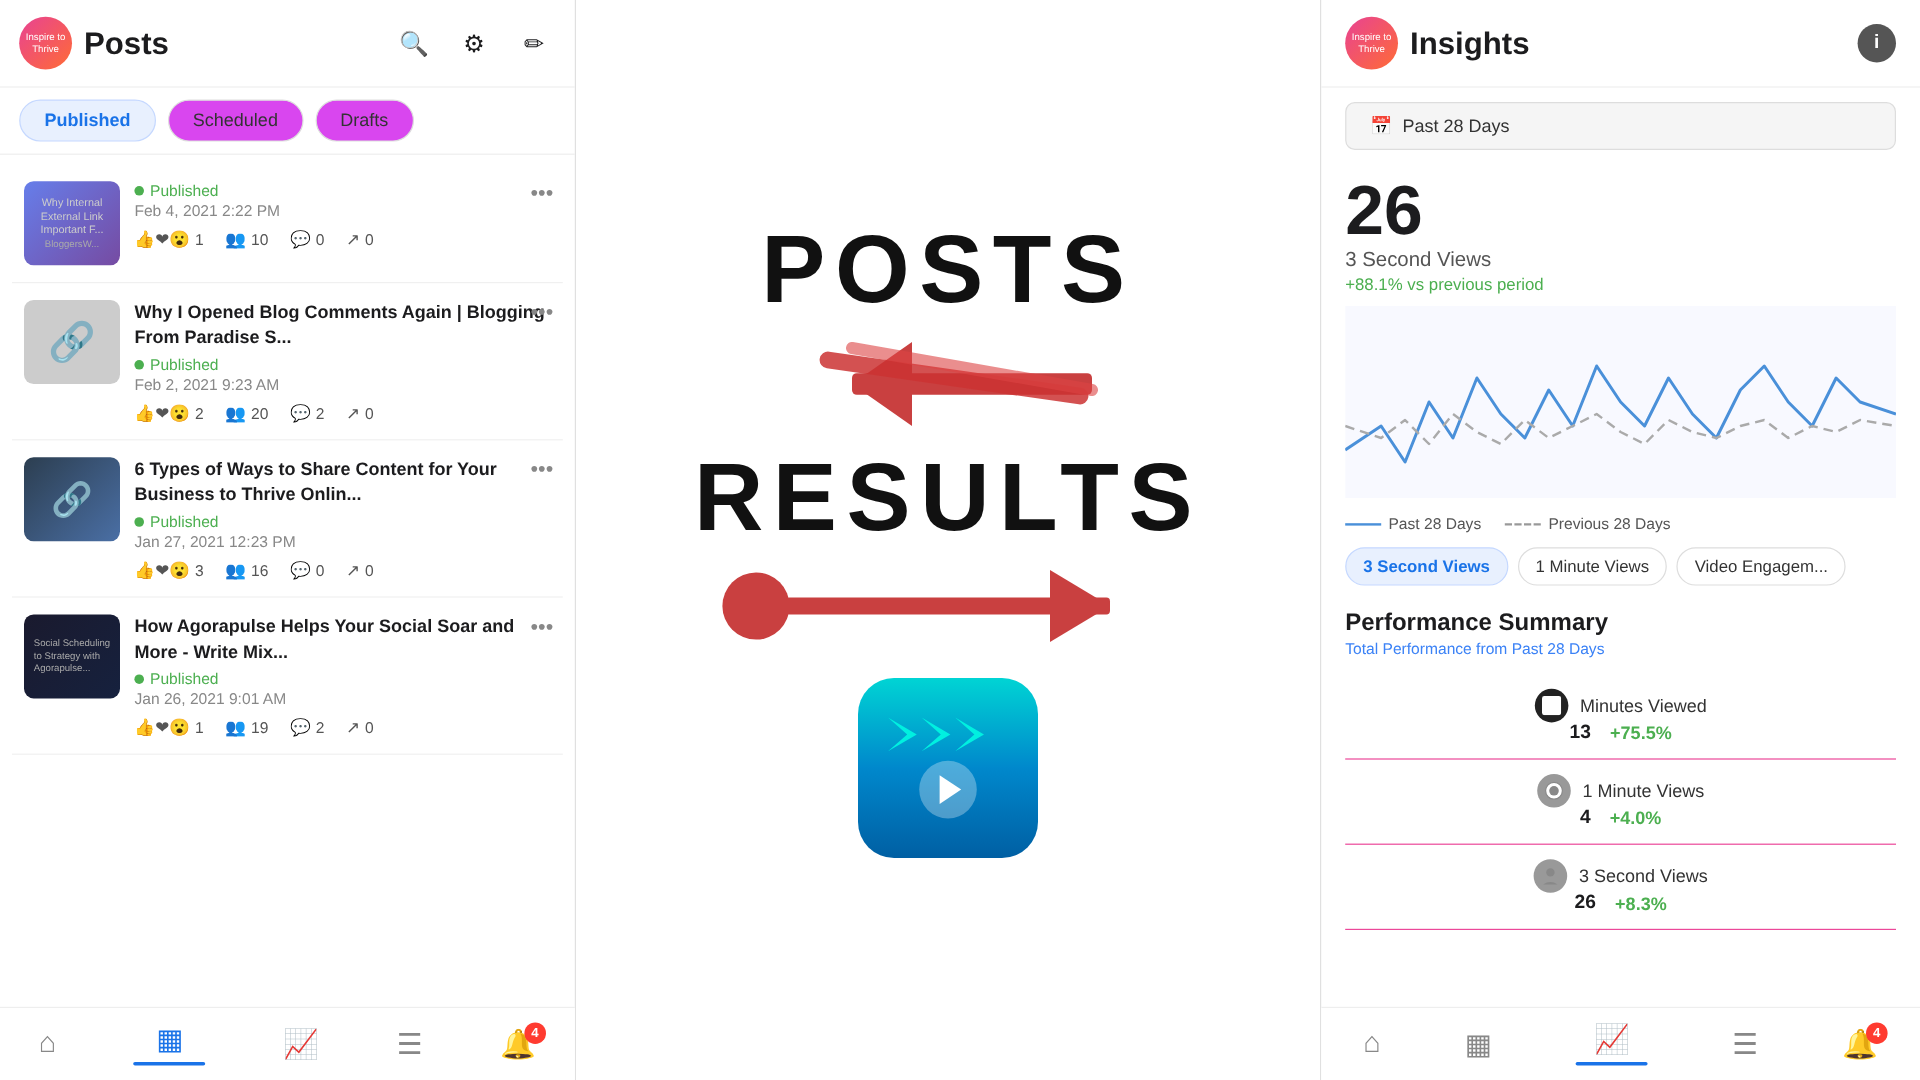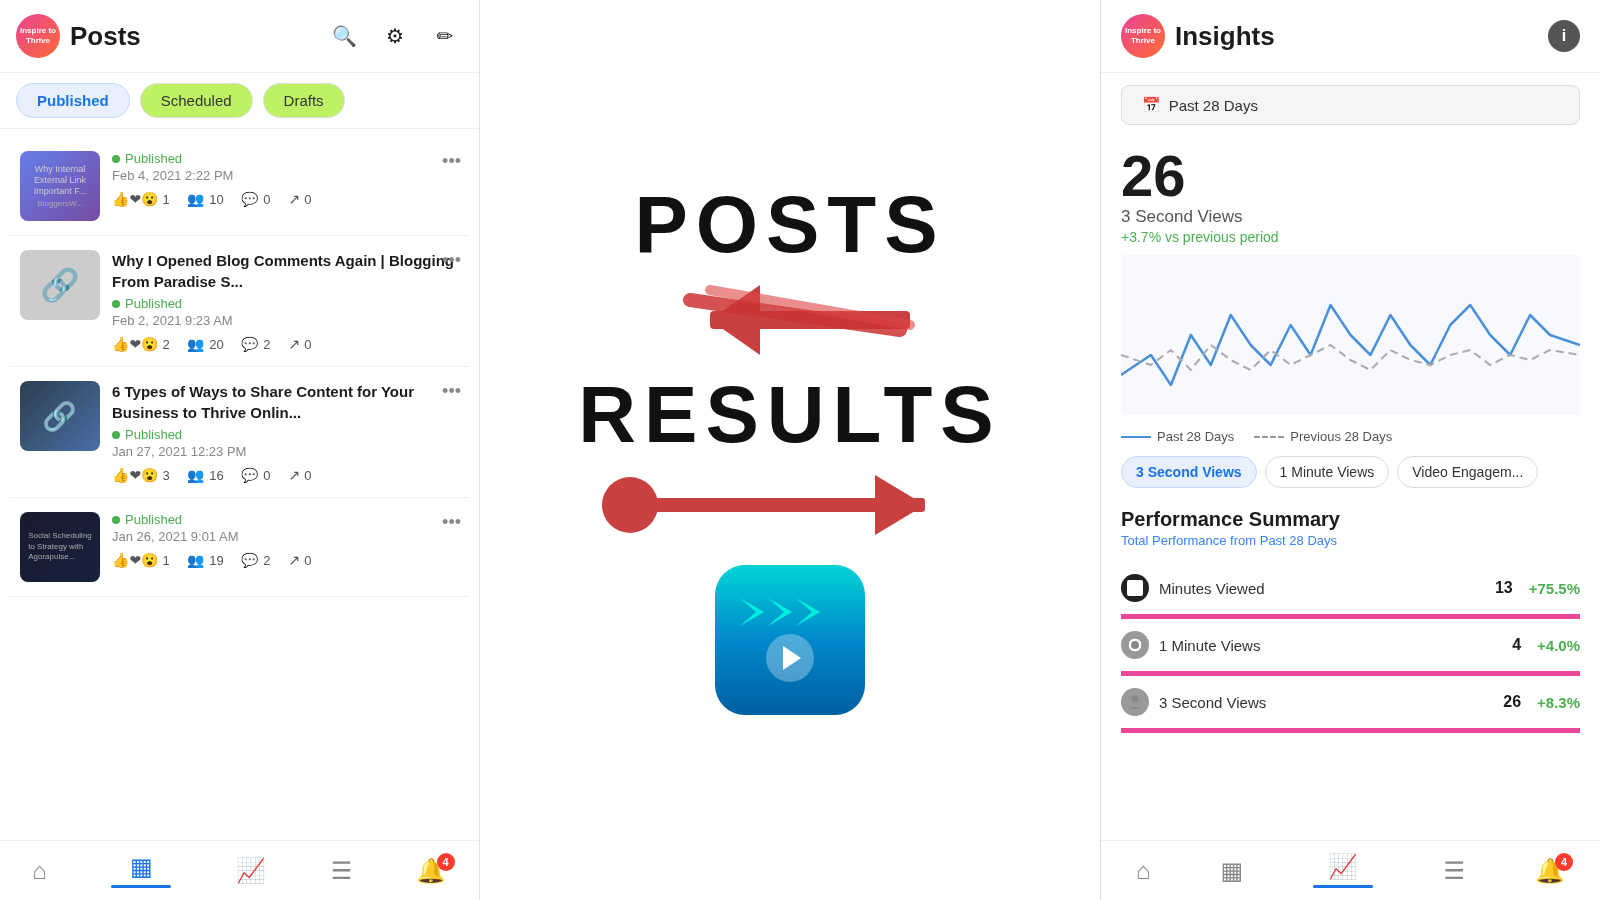--- a/index.html
+++ b/index.html
@@ -40,21 +40,21 @@
     .brand-logo {
       width: 44px;
       height: 44px;
       border-radius: 50%;
       background: linear-gradient(135deg, #e84393, #ff6b35);
       display: flex;
       align-items: center;
       justify-content: center;
       color: white;
       font-size: 10px;
-      font-weight: bold;
+      font-weight: normal;
       text-align: center;
       line-height: 1.2;
     }
 
     .panel-title {
       font-size: 26px;
       font-weight: 700;
       color: #1c1c1e;
     }
 
@@ -85,21 +85,21 @@
       gap: 10px;
       border-bottom: 1px solid #eee;
     }
 
     .tab {
       padding: 8px 20px;
       border-radius: 20px;
       border: 1px solid #ddd;
       font-size: 15px;
       cursor: pointer;
-      background: #bef264;
+      background: #d946ef;
       color: #333;
       font-weight: 500;
     }
 
     .tab.active {
       background: #e8f0fe;
       color: #1a73e8;
       border-color: #c5d8ff;
       font-weight: 600;
     }
@@ -520,21 +520,22 @@
       font-size: 13px;
       color: #3b82f6;
       margin-bottom: 14px;
     }
 
     .perf-row {
       display: flex;
       align-items: center;
       justify-content: space-between;
       padding: 12px 0;
-      border-bottom: 5px solid #ec4899;
+      border-bottom: 1px solid #ec4899;
+      flex-direction: column;
     }
 
     .perf-row-left {
       display: flex;
       align-items: center;
       gap: 10px;
     }
 
     .perf-icon {
       width: 28px;
@@ -710,20 +711,21 @@
         </div>
       </div>
       <button class="more-btn">•••</button>
     </div>
 
     <div class="post-card">
       <div class="post-thumb thumb-img-4" style="display:flex;align-items:center;justify-content:center;flex-direction:column;gap:4px;">
         <div style="font-size:8px;color:#aaa;text-align:left;line-height:1.3">Social Scheduling<br>to Strategy with<br>Agorapulse...</div>
       </div>
       <div class="post-content">
+        <div class="post-title">How Agorapulse Helps Your Social Soar and More - Write Mix...</div>
         <div class="post-status">
           <span class="status-dot"></span>
           <span>Published</span>
         </div>
         <div class="post-date">Jan 26, 2021 9:01 AM</div>
         <div class="post-stats">
           <div class="stat-item">
             <span class="emoji-reactions">👍❤😮</span>
             <span>1</span>
           </div>
@@ -827,21 +829,21 @@
   </div>
 
   <button class="date-filter-btn">
     <span>📅</span>
     <span>Past 28 Days</span>
   </button>
 
   <div class="metrics-summary">
     <div class="big-number">26</div>
     <div class="metric-label">3 Second Views</div>
-    <div class="metric-change">+3.7% vs previous period</div>
+    <div class="metric-change">+88.1% vs previous period</div>
   </div>
 
   <div class="chart-container">
     <svg class="chart-svg" viewBox="0 0 460 160" preserveAspectRatio="none">
 
       <rect width="460" height="160" fill="#f8f9ff"></rect>
 
       <polyline points="0,120 30,100 50,130 70,80 90,110 110,60 130,90 150,110 170,70 190,100 210,50 230,80 250,100 270,60 290,90 310,110 330,70 350,50 370,80 390,100 410,60 430,80 460,90" fill="none" stroke="#4a90d9" stroke-width="2.5" stroke-linejoin="round"></polyline>
 
       <polyline points="0,100 30,110 50,95 70,115 90,90 110,105 130,115 150,95 170,110 190,100 210,90 230,105 250,115 270,95 290,105 310,110 330,100 350,95 370,110 390,100 410,105 430,95 460,100" fill="none" stroke="#aaa" stroke-width="2" stroke-dasharray="8,5" stroke-linejoin="round"></polyline>

